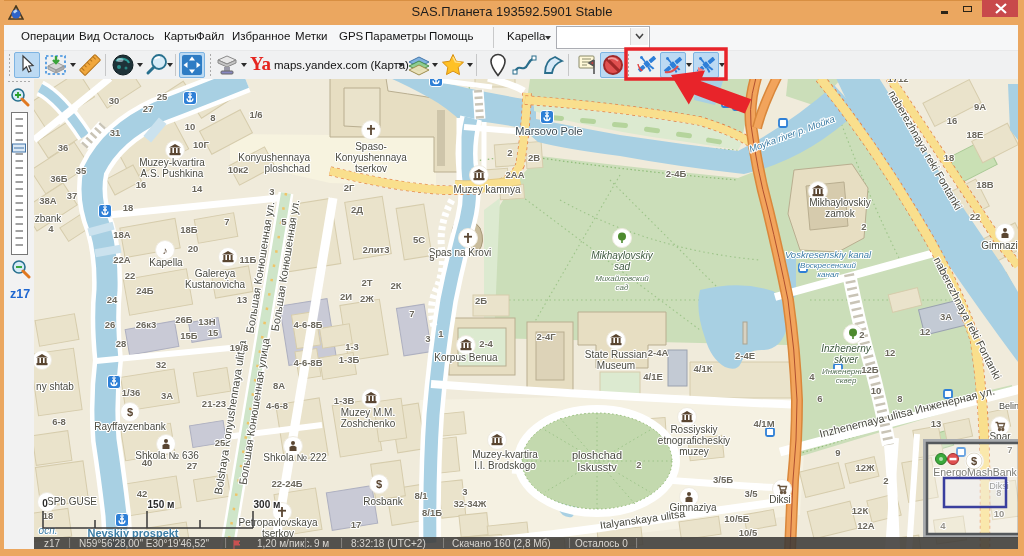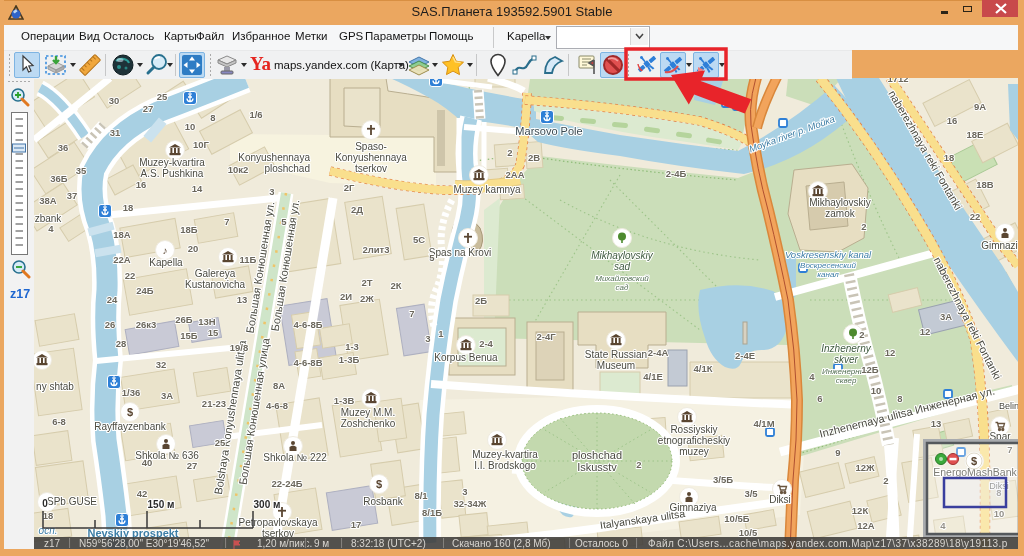--- a/index.html
+++ b/index.html
@@ -1,19 +1,19 @@
 <!DOCTYPE html>
 <html><head><meta charset="utf-8"><style>
 html,body{margin:0;padding:0;}
 body{width:1024px;height:556px;position:relative;overflow:hidden;background:#EBA760;font-family:"Liberation Sans",sans-serif;}
 .abs{position:absolute;}
 #title{left:0;top:4px;width:1024px;text-align:center;font-size:13px;color:#1c1c1c;}
 #menubar{left:4px;top:25px;width:1014px;height:25px;background:#F6F7F8;padding-left:48px;}
 .mi{position:absolute;top:5px;font-size:11.5px;color:#141414;white-space:nowrap;}
-#toolbar{left:4px;top:50px;width:848px;height:28px;background:#F0F1F2;border-top:1px solid #E8E9EA;}
+#toolbar{left:4px;top:50px;width:1014px;height:28px;background:#F0F1F2;border-top:1px solid #E8E9EA;}
 .tsep{position:absolute;top:3px;width:1px;height:22px;background:#C6C7C8;}
 .gsep{position:absolute;top:2px;width:3px;height:24px;background-image:radial-gradient(circle,#AAA 35%,transparent 40%);background-size:3px 4px;}
 .tbtn{position:absolute;top:1px;width:26px;height:26px;border-radius:2px;}
 .bsel{background:#BCDAF3;border:1px solid #7EB4E2;width:24px;height:24px;}
 .caret{position:absolute;width:0;height:0;border-left:3.5px solid transparent;border-right:3.5px solid transparent;border-top:4px solid #2b2b2b;}
 #sidebar{left:4px;top:78px;width:30px;height:473px;background:#F2F2F2;}
 #statusbar{left:34px;top:537px;width:984px;height:12px;background:rgba(60,58,55,0.87);color:#D8D5D0;font-size:10px;}
 .ssep{position:absolute;top:1px;width:1px;height:10px;background:#84817d;border-right:1px solid #55534f;}
 .stx{position:absolute;top:0.5px;white-space:nowrap;}
 </style></head>
@@ -837,21 +837,20 @@
   <span class="stx" style="left:223px">1,20 м/пикс.</span>
   <div class="ssep" style="left:271px"></div>
   <span class="stx" style="left:280px">9 м</span>
   <div class="ssep" style="left:307px"></div>
   <span class="stx" style="left:317px">8:32:18 (UTC+2)</span>
   <div class="ssep" style="left:409px"></div>
   <span class="stx" style="left:418px">Скачано 160 (2,8 Мб)</span>
   <div class="ssep" style="left:535px"></div>
   <span class="stx" style="left:541px">Осталось 0</span>
   <div class="ssep" style="left:602px"></div>
-  <span class="stx" style="left:614px;letter-spacing:0.4px">Файл C:\Users...cache\maps.yandex.com.Map\z17\37\x38289\18\y19113.p</span>
 </div>
 
 <svg class="abs" style="left:0;top:0;pointer-events:none" width="1024" height="200" viewBox="0 0 1024 200">
   <rect x="626" y="49" width="100" height="30" fill="none" stroke="#E8242A" stroke-width="3.5"></rect>
   <path d="M671,75 L705,70.5 L700.6,81 L751.2,99.3 L744.8,113.6 L694.2,94.6 L688.8,104.6 Z" fill="#E8242A"></path>
 </svg>
 
 <div class="abs" style="left:0;top:0;width:4px;height:556px;background:#EBA760"></div>
 <div class="abs" style="left:1018px;top:0;width:6px;height:556px;background:#EBA760"></div>
 <div class="abs" style="left:0;top:549px;width:1024px;height:7px;background:#EBA760"></div>

